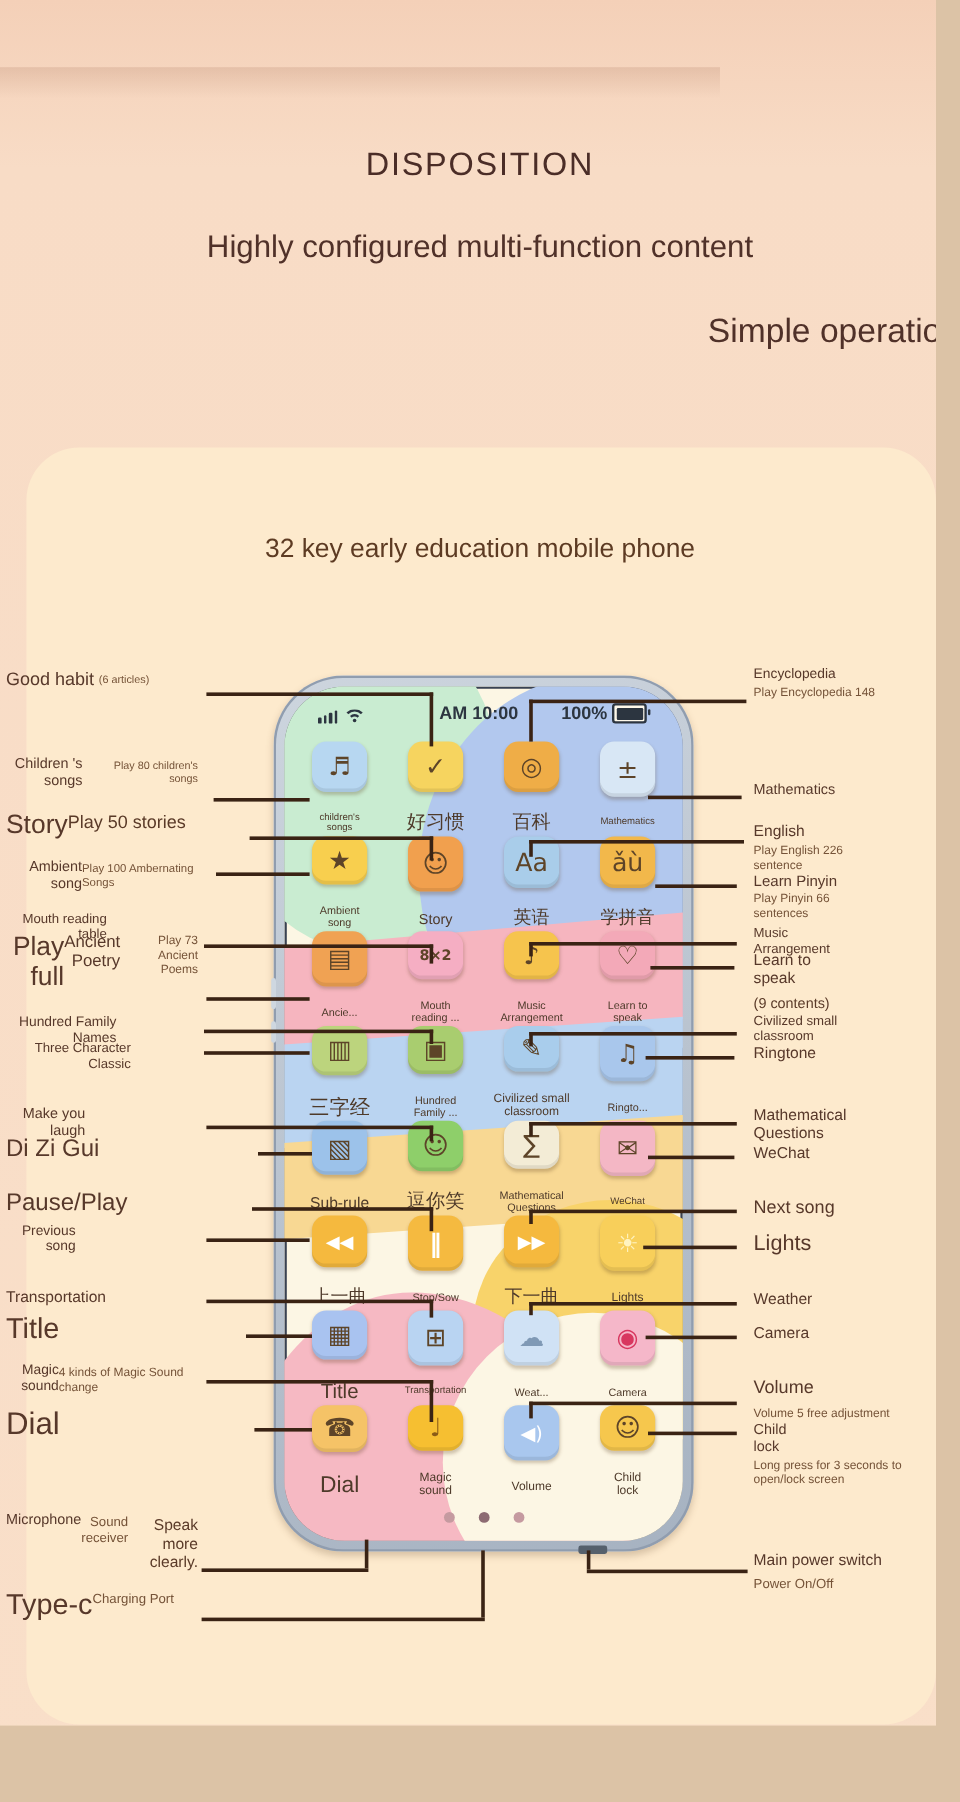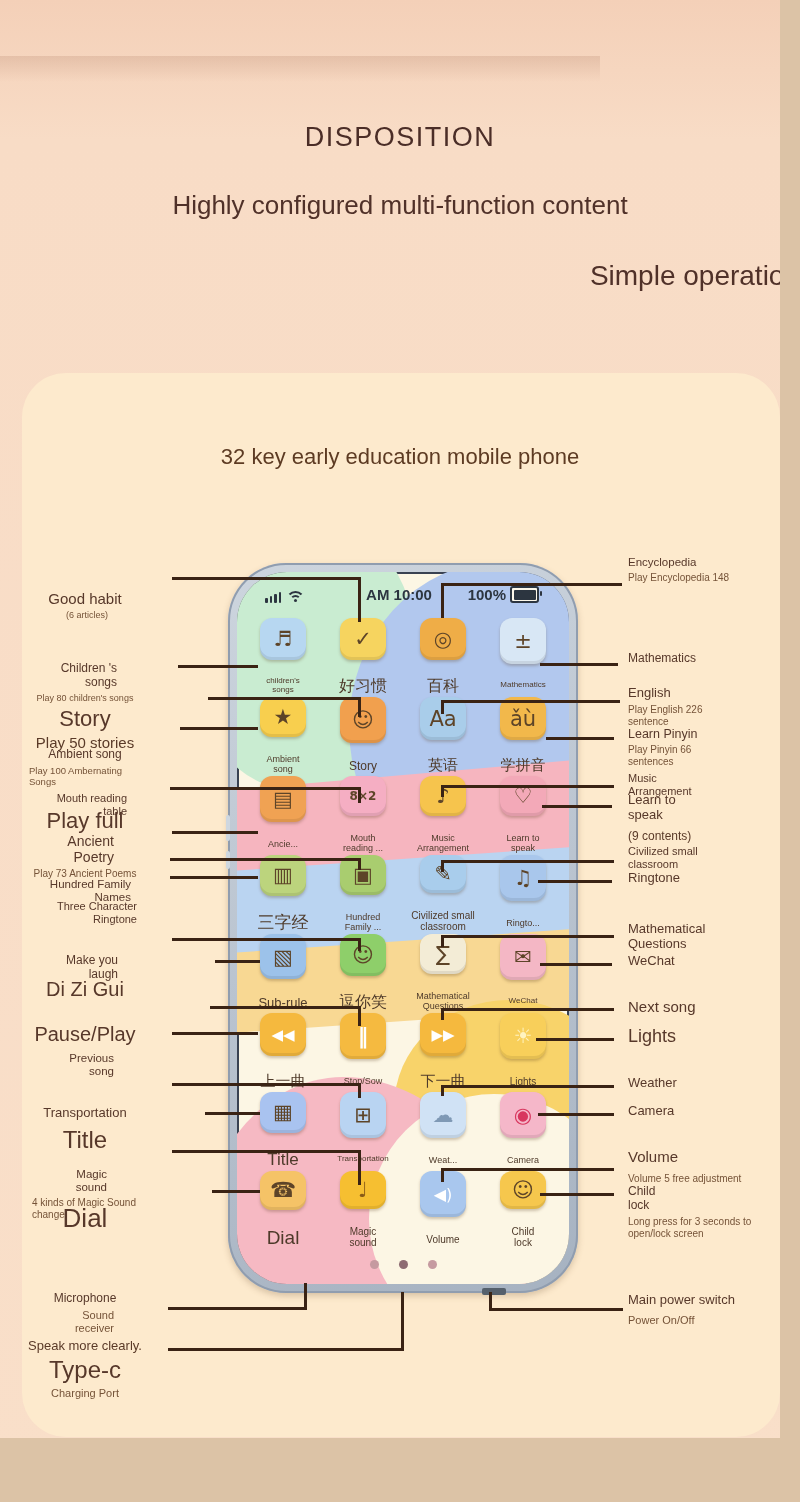--- a/index.html
+++ b/index.html
@@ -69,21 +69,21 @@
   .dots i{width:9px;height:9px;border-radius:50%;background:#c59aa0;}
   .dots i.on{background:#8d6b72;}
   .sidebtn{position:absolute;left:-2px;width:4px;background:#ced7e0;border-radius:2px;}
   .notch{position:absolute;right:72px;bottom:-2px;width:24px;height:7px;background:#55606c;border-radius:2px;}
 
   
   .ln{position:absolute;height:3px;background:#3a2314;z-index:4;}
   .lnv{position:absolute;width:3px;background:#3a2314;z-index:4;}
 
   
-  .lc{position:absolute;left:5px;width:160px;display:flex;flex-direction:column;align-items:center;text-align:right;z-index:2;color:#57382a;margin-top:32px;}
+  .lc{position:absolute;left:5px;width:160px;display:flex;align-items:flex-start;text-align:right;z-index:2;color:#57382a;}
   .rc{position:absolute;left:628px;width:152px;display:flex;flex-direction:column;align-items:flex-start;text-align:left;z-index:2;color:#57382a;}
   .t{display:block;line-height:1.15;}
   .s{display:block;line-height:1.2;color:#755338;margin-top:3px;}
 </style>
 </head>
 <body>
 
 <div id="canvas">
   <div class="deco"></div>
   <div class="deco2"></div>
@@ -363,21 +363,21 @@
     </div>
   <div class="lc" style="top:776px">
       <span class="t" style="font-size:22px">Play full</span>
       <span class="t" style="font-size:14px;width:58px">Ancient Poetry</span>
       <span class="s" style="font-size:10px">Play 73 Ancient Poems</span>
     </div>
   <div class="lc" style="top:846px">
       <span class="t" style="font-size:11.5px;width:92px">Hundred Family Names</span>
     </div>
   <div class="lc" style="top:868px">
-      <span class="t" style="font-size:11px;width:104px">Three Character Ringtone</span>
+      <span class="t" style="font-size:11px;width:104px">Three Character Classic</span>
     </div>
   <div class="lc" style="top:922px">
       <span class="t" style="font-size:12px;width:66px">Make you laugh</span>
     </div>
   <div class="lc" style="top:946px">
       <span class="t" style="font-size:20px">Di Zi Gui</span>
     </div>
   <div class="lc" style="top:991px">
       <span class="t" style="font-size:20px">Pause/Play</span>
     </div>

